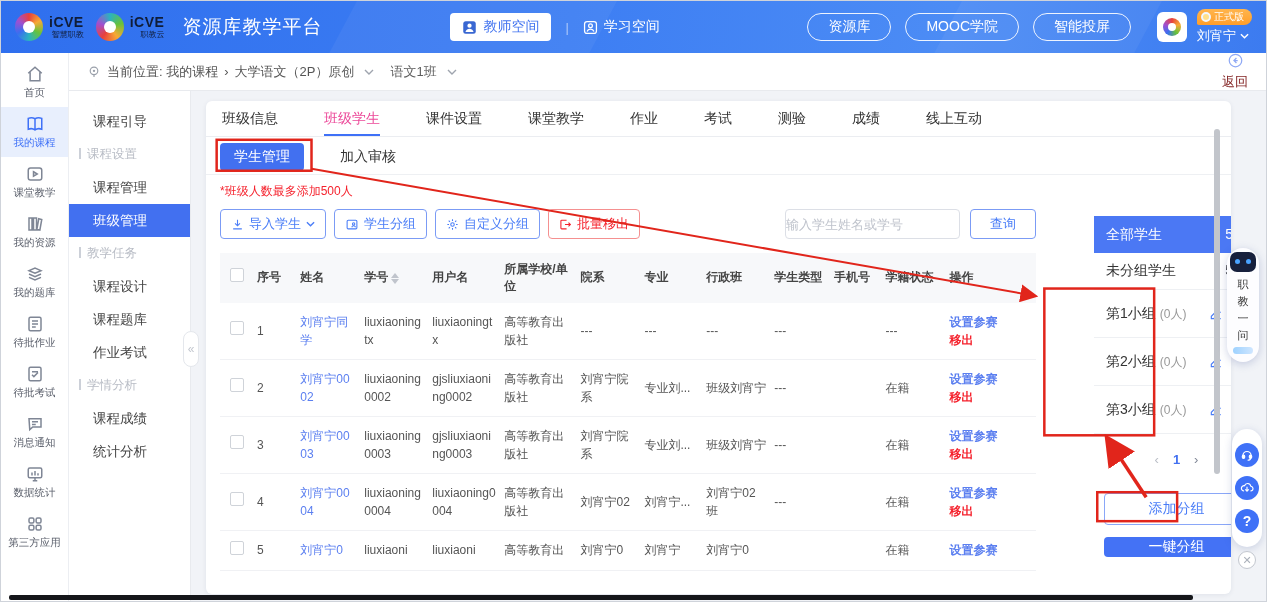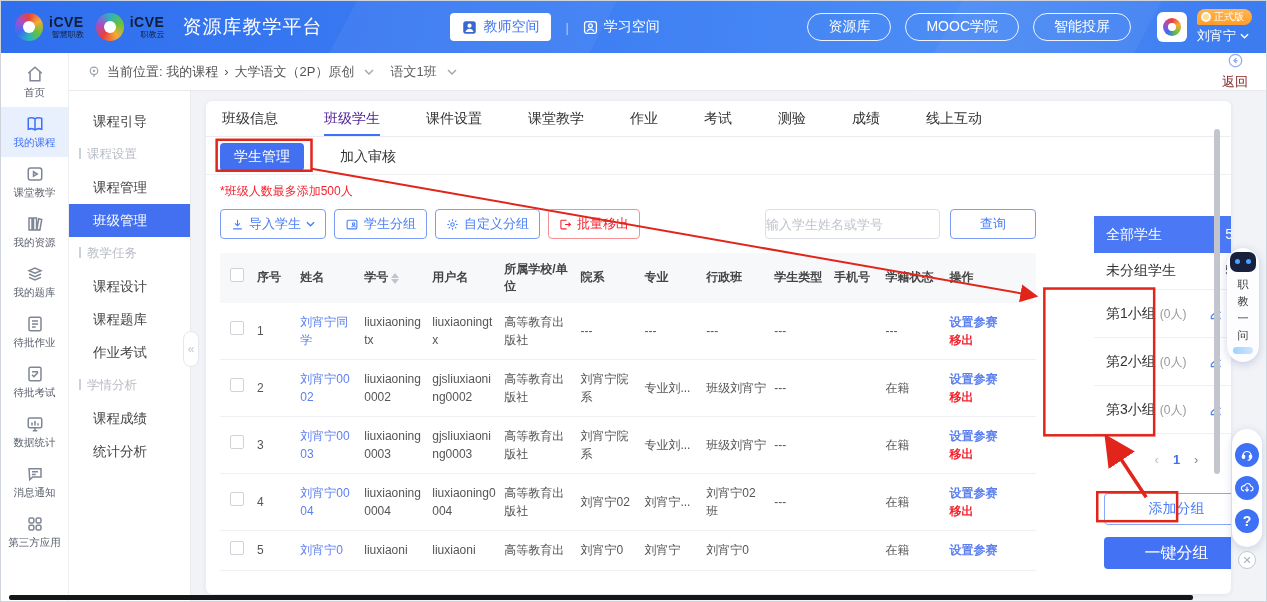--- a/index.html
+++ b/index.html
@@ -70,35 +70,35 @@
   .cm-section { height:33px; line-height:33px; padding-left:10px; font-size:12.5px; color:#b9bdc6; }
   .cm-section .bar { display:inline-block; width:2px; height:11px; background:#ccd0d8; margin-right:6px; vertical-align:-1px; }
   .collapse-handle { position:absolute; left:182px; top:330px; width:16px; height:36px; background:#fff;
     border:1px solid #e4e7ec; border-radius:8px; z-index:6; display:flex; align-items:center; justify-content:center;
     color:#c3c7cf; font-size:12px; cursor:pointer; }
   
   .card { position:absolute; left:205px; top:100px; width:1025px; height:493px; background:#fff;
     border-radius:6px; box-shadow:0 1px 5px rgba(30,40,80,.08); overflow:hidden; z-index:2; }
   .tabs-row { height:36px; border-bottom:1px solid #ebedf1; display:flex; align-items:stretch; padding:0 16px; gap:46px; }
   .tab { display:flex; align-items:center; font-size:14px; color:#333; cursor:pointer; position:relative; }
-  .tab.active { color:#4c1d95; }
+  .tab.active { color:#ec4899; }
   .tab.active:after { content:""; position:absolute; left:0; right:0; bottom:0; height:2px; background:#3f71f7; }
   .subtabs-row { height:36px; margin-top:2px; border-bottom:1px solid #eef0f3; display:flex; align-items:center; padding:0 14px; gap:22px; }
   .subtab { font-size:14px; color:#333; cursor:pointer; padding:5px 14px; border-radius:4px; }
   .subtab.active { background:#4270f0; color:#fff; }
   .notice { margin:8px 0 0 14px; font-size:12px; color:#f5222d; }
   .toolbar { position:absolute; left:14px; top:106px; width:816px; height:32px; display:flex; align-items:flex-end; gap:8px; }
   .tb-btn { display:flex; align-items:center; gap:5px; height:30px; padding:0 10px; background:#fff;
     border:1px solid #7b9bf5; border-radius:4px; color:#4a7df7; font-size:13px; cursor:pointer; }
   .tb-btn.red { border-color:#f59090; color:#f5222d; }
   .search-box { margin-left:auto; display:flex; align-items:center; gap:10px; }
   .search-input { width:175px; height:30px; border:1px solid #dcdfe6; border-radius:4px; padding:0 0;
     font-size:13px; color:#333; font-family:inherit; }
   .search-input::placeholder { color:#bfc3cc; }
-  .query-btn { width:86px; height:30px; background:#fff; border:1px solid #7b9bf5; border-radius:4px;
+  .query-btn { width:66px; height:30px; background:#fff; border:1px solid #7b9bf5; border-radius:4px;
     color:#4a7df7; font-size:13px; cursor:pointer; }
   
   .stu-table { position:absolute; left:14px; top:152px; width:816px; border-collapse:collapse; table-layout:fixed; }
   .stu-table th { background:#f7f8fa; font-size:12px; color:#444; font-weight:bold; text-align:left;
     padding:8px 8px 8px 0; vertical-align:middle; line-height:1.4; }
   .stu-table th:first-child, .stu-table td:first-child { padding-left:10px; }
   .stu-table td { font-size:12px; color:#555; padding:10px 8px 10px 0; border-bottom:1px solid #f0f1f4;
     vertical-align:middle; word-break:break-all; line-height:1.5; }
   .stu-table td.link, a.blue { color:#5b7ff0; cursor:pointer; text-decoration:none; }
   a.red { color:#f5222d; cursor:pointer; text-decoration:none; }
@@ -115,22 +115,22 @@
   .gp-row.head { background:#4b78f4; color:#fff; border-bottom:none; }
   .gp-row .cnt-small { color:#999; font-size:12px; margin-left:4px; }
   .gp-group { height:48px; }
   .gp-icons { display:flex; gap:10px; }
   .pager { display:flex; align-items:center; justify-content:center; gap:14px; margin-top:18px; font-size:13px; color:#b9bdc6; }
   .pager .pg { color:#4270f0; font-weight:bold; }
   .pager .nx { color:#7f8695; cursor:pointer; }
   .pager .pv { cursor:pointer; }
   .add-group-btn { display:block; width:145px; height:32px; margin:26px auto 0; background:#fff;
     border:1px solid #8aa7f8; border-radius:4px; color:#4a7df7; font-size:14px; cursor:pointer; }
-  .auto-group-btn { display:block; width:145px; height:32px; margin:12px auto 0; background:#4472f5;
-    border:none; border-radius:4px; color:#fff; font-size:16px; cursor:pointer; }
+  .auto-group-btn { display:block; width:145px; height:20px; margin:12px auto 0; background:#4472f5;
+    border:none; border-radius:4px; color:#fff; font-size:14px; cursor:pointer; }
   
   .v-scrollbar { position:absolute; left:1213px; top:128px; width:6px; height:345px; background:#c2c5cb; border-radius:3px; z-index:8; cursor:pointer; }
   
   .assistant { position:absolute; left:1226px; top:247px; width:32px; z-index:20; background:#fdfdff;
     border-radius:16px; box-shadow:0 2px 8px rgba(60,80,150,.25); padding:4px 0 8px; display:flex;
     flex-direction:column; align-items:center; cursor:pointer; }
   .robot-head { width:26px; height:20px; background:#17203c; border-radius:7px; position:relative; margin-bottom:4px; }
   .robot-head:before, .robot-head:after { content:""; position:absolute; top:7px; width:5px; height:5px;
     border-radius:50%; background:#4aa3ff; }
   .robot-head:before { left:5px; } .robot-head:after { right:5px; }
@@ -285,31 +285,31 @@
     </div>
     <div class="side-item">
       <svg class="ico" width="18" height="18" viewBox="0 0 24 24" fill="none" stroke-width="2">
           <rect x="4" y="3" width="16" height="18" rx="2"></rect>
           <path d="M8 9h8M8 13l2.5 2.5L16 10"></path>
         </svg>
       <span>待批考试</span>
     </div>
     <div class="side-item">
       <svg class="ico" width="18" height="18" viewBox="0 0 24 24" fill="none" stroke-width="2">
+          <path d="M4 5h16v11H9l-4 3.5z"></path>
+          <path d="M8 9h8M8 12.5h5"></path>
+        </svg>
+      <span>消息通知</span>
+    </div>
+    <div class="side-item">
+      <svg class="ico" width="18" height="18" viewBox="0 0 24 24" fill="none" stroke-width="2">
           <rect x="3" y="4" width="18" height="13" rx="2"></rect>
           <path d="M8 14v-4M12 14V8M16 14v-3M9 21h6M12 17v4"></path>
         </svg>
       <span>数据统计</span>
-    </div>
-    <div class="side-item">
-      <svg class="ico" width="18" height="18" viewBox="0 0 24 24" fill="none" stroke-width="2">
-          <path d="M4 5h16v11H9l-4 3.5z"></path>
-          <path d="M8 9h8M8 12.5h5"></path>
-        </svg>
-      <span>消息通知</span>
     </div>
     <div class="side-item">
       <svg class="ico" width="18" height="18" viewBox="0 0 24 24" fill="none" stroke-width="2">
           <rect x="4" y="4" width="6.5" height="6.5" rx="2"></rect>
           <rect x="13.5" y="4" width="6.5" height="6.5" rx="2"></rect>
           <rect x="4" y="13.5" width="6.5" height="6.5" rx="2"></rect>
           <rect x="13.5" y="13.5" width="6.5" height="6.5" rx="2"></rect>
         </svg>
       <span>第三方应用</span>
     </div>

